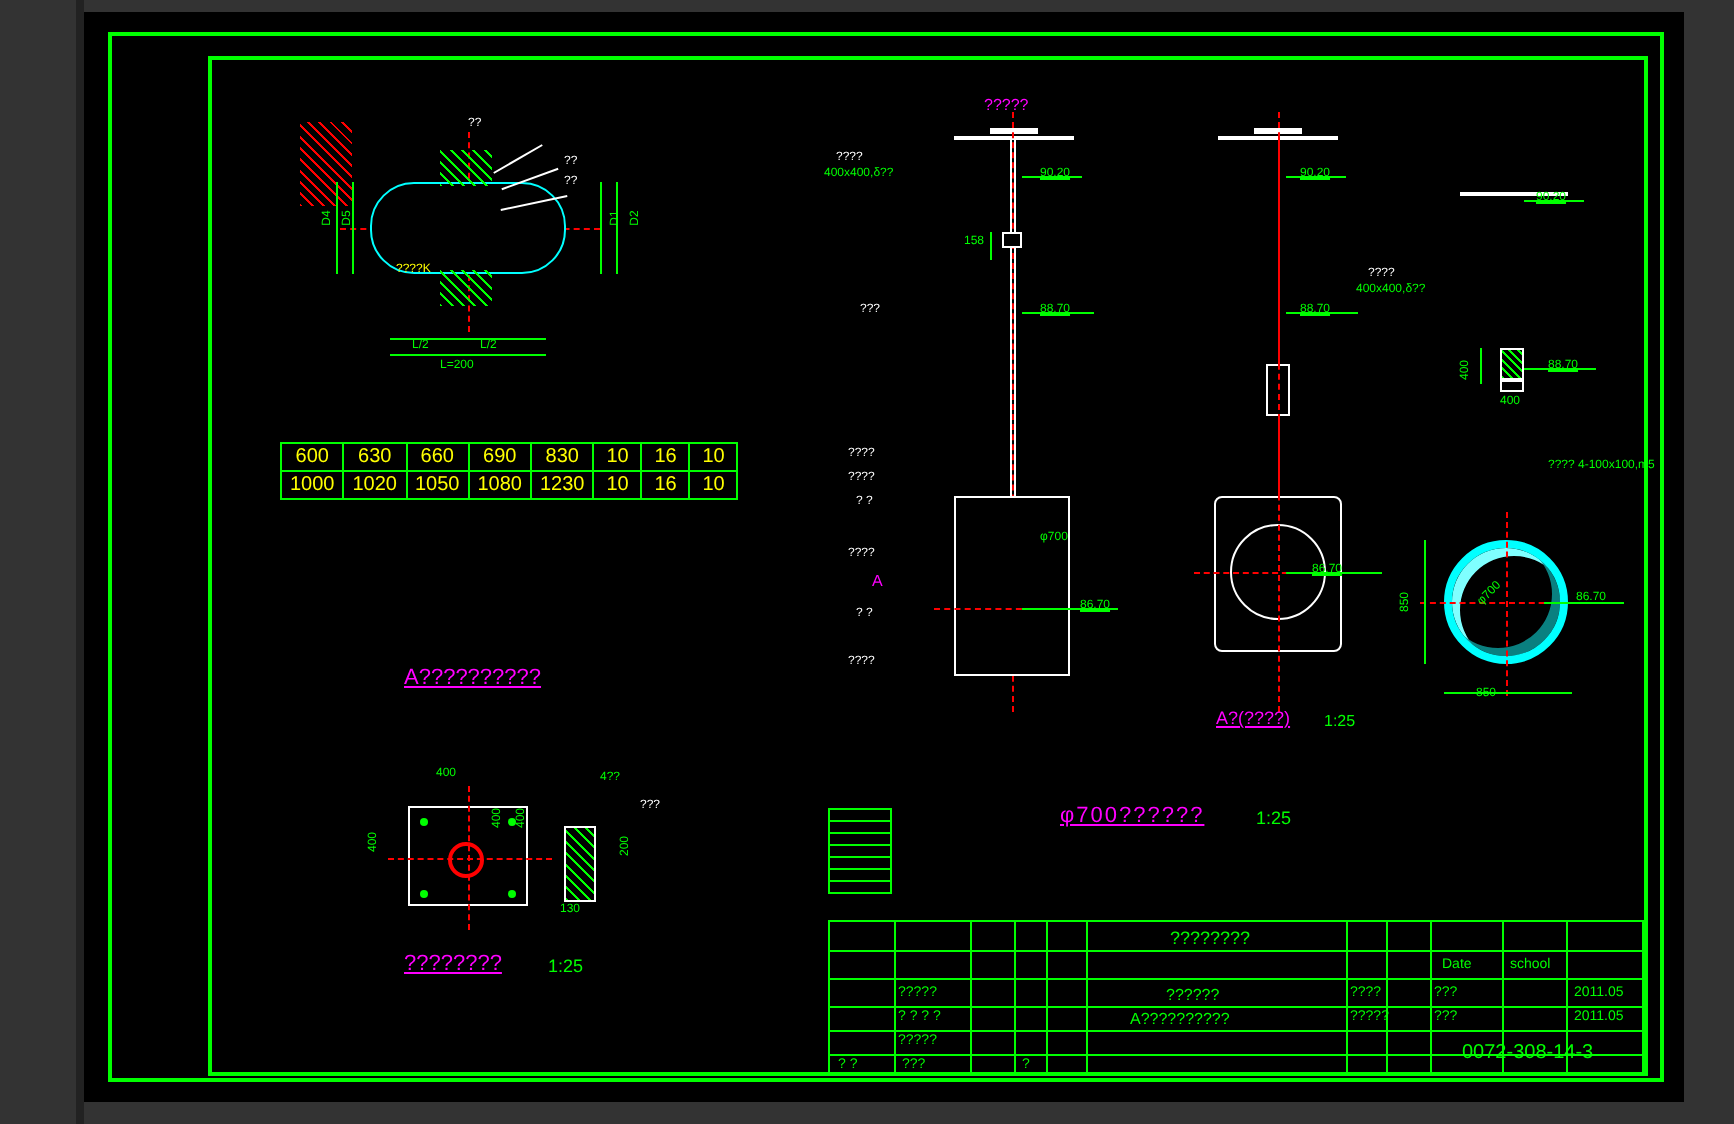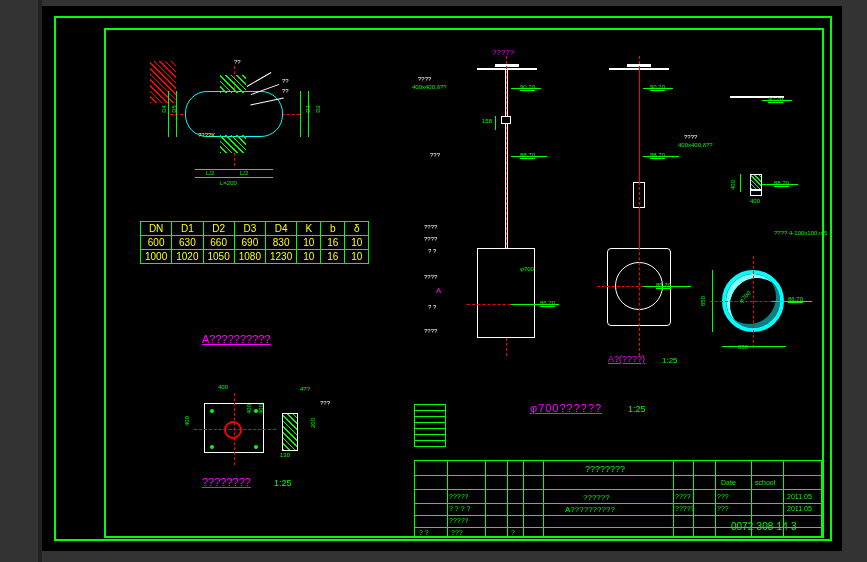--- a/index.html
+++ b/index.html
@@ -156,30 +156,20 @@
   <span class="txt g xs" style="left:262px;top:100px;transform:rotate(-90deg);">D1</span>
   <span class="txt g xs" style="left:272px;top:100px;transform:rotate(-90deg);">D2</span>
   <span class="txt g xs" style="left:118px;top:100px;transform:rotate(-90deg);">D4</span>
   <span class="txt g xs" style="left:128px;top:100px;transform:rotate(-90deg);">D5</span>
   <span class="txt g xs" style="left:164px;top:164px;">L/2</span>
   <span class="txt g xs" style="left:198px;top:164px;">L/2</span>
   <span class="txt g xs" style="left:178px;top:174px;">L=200</span>
 
   <table class="tbl">
     <tbody>
-        <tr>
-      <td>DN</td>
-          <td>D1</td>
-          <td>D2</td>
-          <td>D3</td>
-          <td>D4</td>
-          <td>K</td>
-          <td>b</td>
-          <td>δ</td>
-    </tr>
     <tr>
           <td>600</td>
           <td>630</td>
           <td>660</td>
           <td>690</td>
           <td>830</td>
           <td>10</td>
           <td>16</td>
           <td>10</td>
         </tr>

